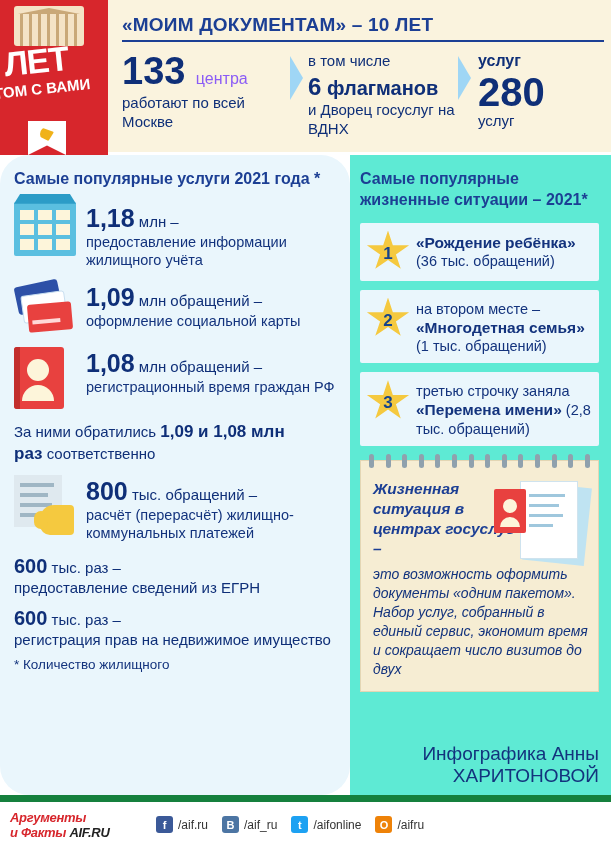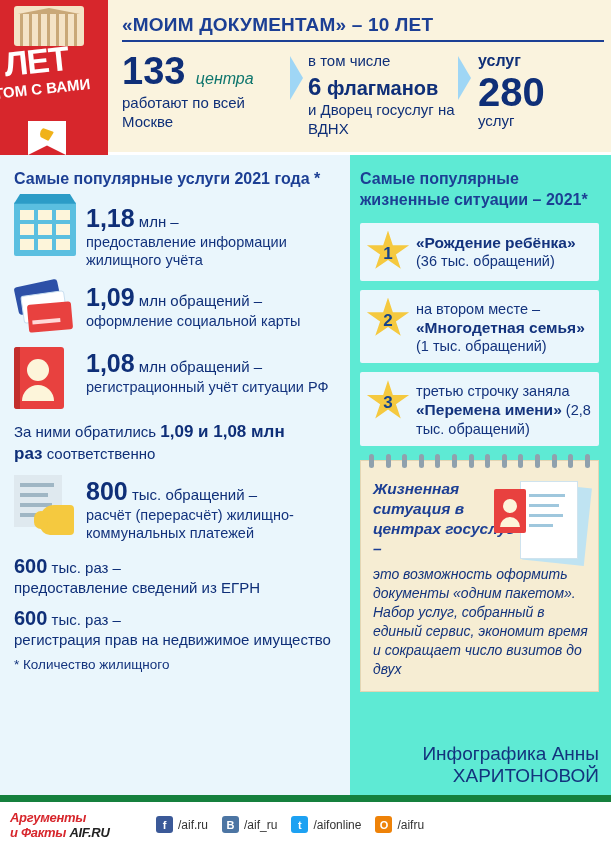--- a/index.html
+++ b/index.html
@@ -97,37 +97,38 @@
     border-left: 13px solid #9fd6f5;
   }
   .chev.second { top: 4px; }
   .num-big {
     color: #0f2f78;
     font-size: 38px;
     font-weight: bold;
     line-height: 1;
     display: inline-block;
   }
-  .num-lbl { color: #0f766e; font-size: 16px; display: inline-block; margin-left: 6px; font-style: italic; }
+  .num-lbl { color: #8b5cf6; font-size: 16px; display: inline-block; margin-left: 6px; }
   .num-sub { color: #0f2f78; font-size: 15px; line-height: 1.25; margin-top: 4px; }
   .hcol2-top { color: #0f2f78; font-size: 15px; margin-bottom: 4px; }
   .hcol2-mid { color: #0f2f78; font-size: 20px; font-weight: bold; }
   .hcol2-mid .six { font-size: 24px; }
   .hcol2-bot { color: #0f2f78; font-size: 15px; line-height: 1.25; }
   .hcol3-top { color: #0f2f78; font-size: 16px; font-weight: bold; margin-bottom: 2px;}
   .hcol3-num { color: #0f2f78; font-size: 40px; font-weight: bold; line-height: 1; }
   .hcol3-bot { color: #0f2f78; font-size: 15px; }
 
   
   .body-wrap { display: flex; height: 640px; }
   .left-col {
     width: 350px;
     background: #eaf6fc;
     padding: 14px 10px 0 14px;
     position: relative;
+    border-radius: 29px;
   }
   .right-col {
     flex: 1;
     background: #5eead4;
     padding: 14px 12px 0 10px;
     position: relative;
   }
   .col-title {
     color: #1c3f94;
     font-size: 16px;
@@ -390,21 +391,21 @@
       <div class="ic">
         <div class="ic-pass">
             <div class="spine"></div>
           </div>
       </div>
       <div class="txt">
         <div class="lead">
           <b>1,08</b>
           <span>млн обращений –</span>
         </div>
-        <div class="desc">регистрационный учёт ситуации РФ</div>
+        <div class="desc">регистрационный время граждан РФ</div>
       </div>
     </div>
 
     <div class="plain-line">
       <span>За ними обратились </span><b>1,09 и 1,08 млн</b><br>
       <b>раз</b><span> соответственно</span>
     </div>
 
     <div class="svc">
       <div class="ic">

